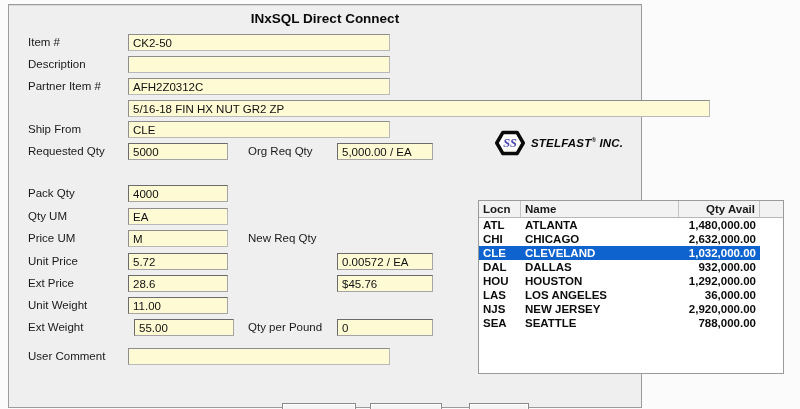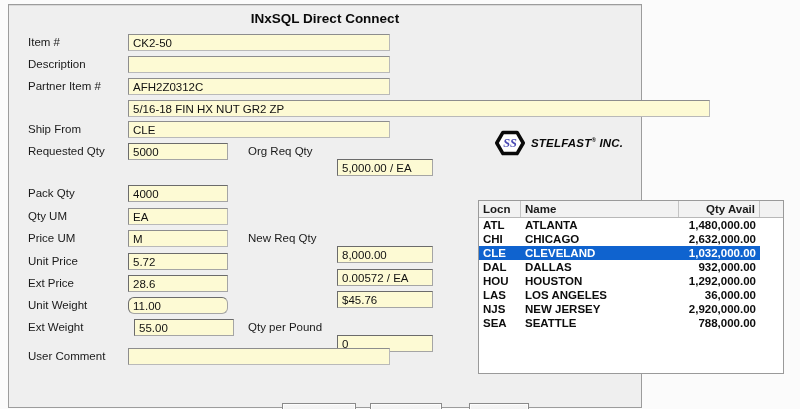--- a/index.html
+++ b/index.html
@@ -28,21 +28,21 @@
   .lbl.rcol { left:239px; }
   .fld {
     position:absolute; height:17px; background:#FDFAD4;
     font-family:"Liberation Sans", sans-serif; font-size:11.5px; color:#111;
     padding:0 4px; outline:none;
     border:1px solid; border-color:#8d8d8d #b9b9b9 #b9b9b9 #8d8d8d;
   }
   .fld.txt { left:119px; width:262px; }
   .fld.small { left:119px; width:100px; }
   .fld.long { left:119px; width:582px; }
-  .fld.rcol { left:328px; width:96px;margin-top:16px; }
+  .fld.rcol { left:328px; width:96px; }
   .fld.num { text-align:left; border-color:#6b6b6b #a5a5a5 #a5a5a5 #6b6b6b; }
   
   .loctable {
     position:absolute; left:469px; top:195px; width:306px; height:174px;
     background:#ffffff; border:1px solid #9a9a9a; overflow:hidden;
   }
   .thead, .trow { display:grid; grid-template-columns:42px 158px 81px 1fr;font-weight:bold; }
   .thead {
     height:17px; background:#f2f2f2; border-bottom:1px solid #b8b8b8;
   }
@@ -104,32 +104,31 @@
 
   <div class="lbl" style="top:180px">Pack Qty</div>
   <input class="fld small num" style="top: 180px;" value="4000">
 
   <div class="lbl" style="top:203px">Qty UM</div>
   <input class="fld small" style="top: 203px;" value="EA">
 
   <div class="lbl" style="top:225px">Price UM</div>
   <input class="fld small" style="top: 225px;" value="M">
   <div class="lbl rcol" style="top:225px">New Req Qty</div>
-  <input class="fld rcol num" style="top: 225px;" value="8,000.00">
 
   <div class="lbl" style="top:248px">Unit Price</div>
   <input class="fld small num" style="top: 248px;" value="5.72">
   <input class="fld rcol num" style="top: 248px;" value="0.00572 / EA">
 
   <div class="lbl" style="top:270px">Ext Price</div>
   <input class="fld small num" style="top: 270px;" value="28.6">
   <input class="fld rcol num" style="top: 270px;" value="$45.76">
 
   <div class="lbl" style="top:292px">Unit Weight</div>
-  <input class="fld small num" style="top: 292px; border-radius: 6px;" value="11.00">
+  <input class="fld small num" style="top: 292px;" value="11.00">
 
   <div class="lbl" style="top:314px">Ext Weight</div>
   <input class="fld small num" style="top: 314px; margin-left: 6px;" value="55.00">
   <div class="lbl rcol" style="top:314px">Qty per Pound</div>
   <input class="fld rcol num" style="top: 314px;" value="0">
 
   <div class="lbl" style="top:343px">User Comment</div>
   <input class="fld txt" style="top: 343px;" value="">
 
   <div class="logo">

